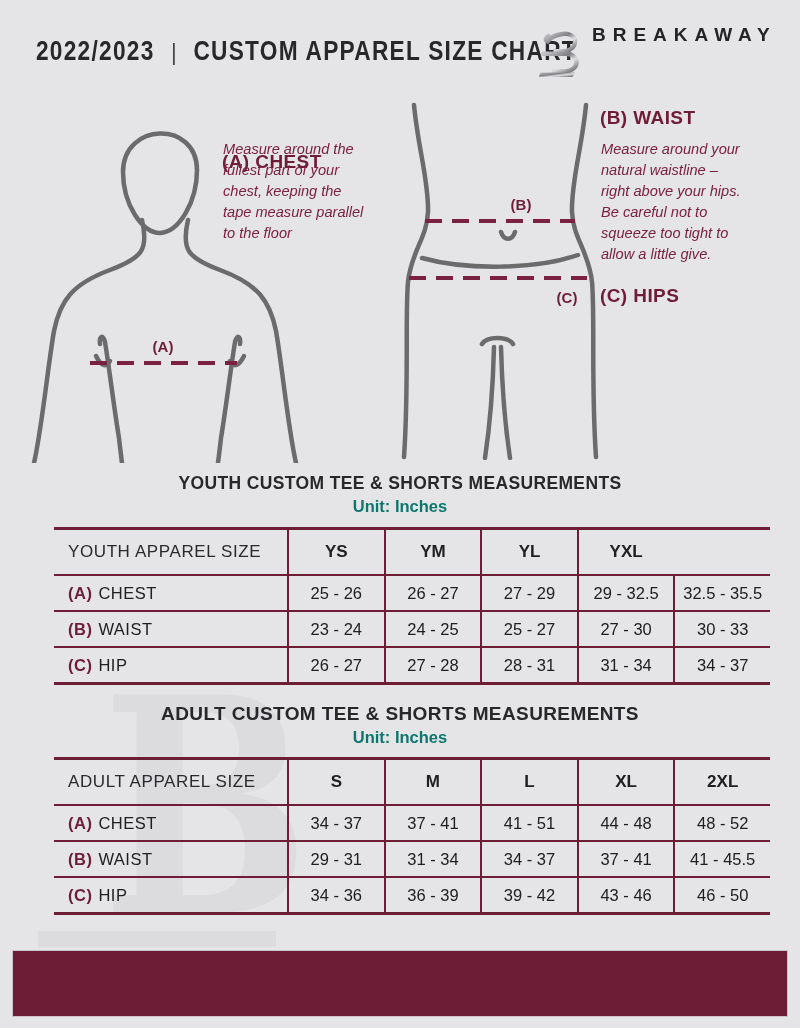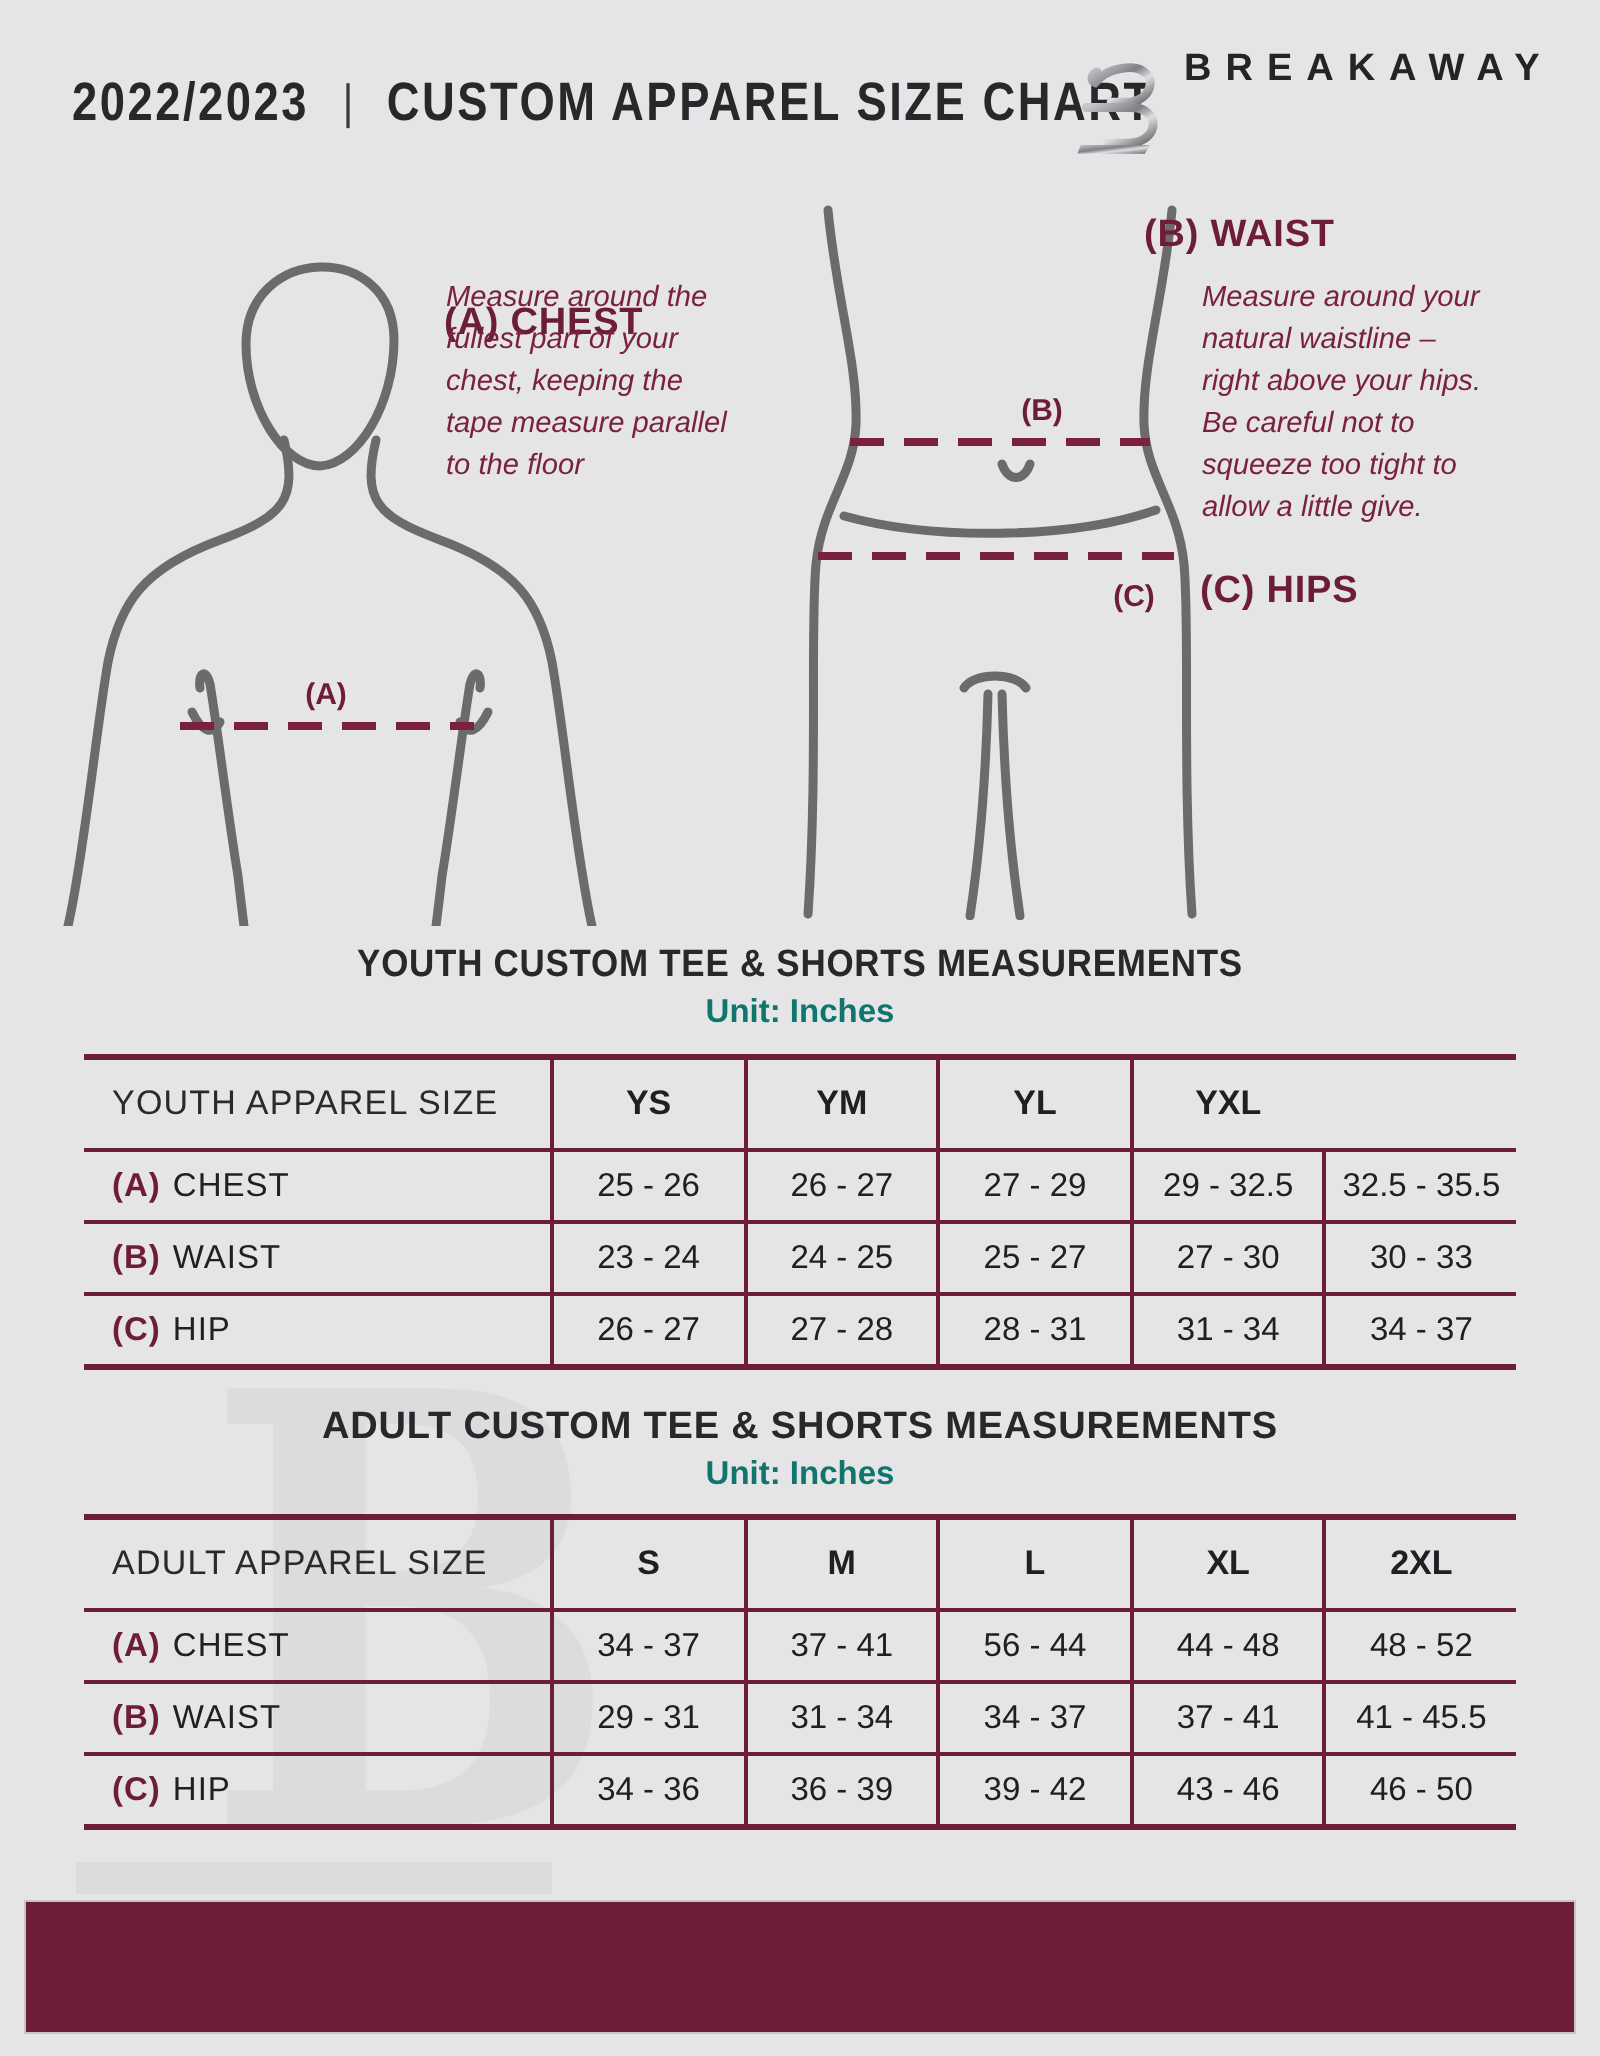--- a/index.html
+++ b/index.html
@@ -34,21 +34,21 @@
   .fig{position:absolute;z-index:1;}
 
   
   .sec-title{position:absolute;left:0;width:800px;text-align:center;font-size:19px;font-weight:bold;
              letter-spacing:.4px;color:var(--ink);z-index:1;}
   .sec-title.cond{transform:scaleX(0.92);transform-origin:center top;}
   .sec-unit{position:absolute;left:0;width:800px;text-align:center;font-size:16.5px;font-weight:bold;
             color:#0f766e;z-index:1;}
 
   
-  .size-table{position:absolute;left:42px;width:716px;border-top:3px solid var(--acc);
+  .size-table{position:absolute;left:54px;width:716px;border-top:3px solid var(--acc);
               border-bottom:3px solid var(--acc);z-index:1;}
   .tr{display:grid;grid-template-columns:233px repeat(5,1fr);height:36px;}
   .tr.head{height:44px;}
   .tr + .tr{border-top:2px solid var(--acc);}
   .td{display:flex;align-items:center;justify-content:center;font-size:16.5px;color:#202023;}
   .td:nth-child(n+2){border-left:2px solid var(--acc);}
   .td.label{justify-content:flex-start;padding-left:14px;letter-spacing:.5px;}
   .tr.head .td{font-weight:bold;font-size:17px;}
   .tr.head .td.label{font-weight:normal;font-size:17px;letter-spacing:.6px;color:#2a2a2d;}
   .pfx{color:var(--acc);font-weight:bold;margin-right:6px;}
@@ -117,21 +117,21 @@
     <text class="marker" x="172" y="203" text-anchor="middle">(C)</text>
   </svg>
 
   <div class="g-head" style="left:222px;top:107px;margin-top:44px;">(A) CHEST</div>
   <div class="g-body" style="left:223px;top:139px;width:185px;">Measure around the
 fullest part of your
 chest, keeping the
 tape measure parallel
 to the floor</div>
 
-  <div class="g-head" style="left:572px;top:107px;">(B) WAIST</div>
+  <div class="g-head" style="left:600px;top:107px;">(B) WAIST</div>
   <div class="g-body" style="left:601px;top:139px;width:195px;">Measure around your
 natural waistline –
 right above your hips.
 Be careful not to
 squeeze too tight to
 allow a little give.</div>
 
   <div class="g-head" style="left:600px;top:285px;">(C) HIPS</div>
 
   <div class="sec-title cond" style="top:472px;">YOUTH CUSTOM TEE &amp; SHORTS MEASUREMENTS</div>
@@ -192,21 +192,21 @@
       <div class="td">XL</div>
       <div class="td">2XL</div>
     </div>
     <div class="tr">
       <div class="td label">
         <span class="pfx">(A)</span>
         <span>CHEST</span>
       </div>
       <div class="td">34 - 37</div>
       <div class="td">37 - 41</div>
-      <div class="td">56 - 44</div>
+      <div class="td">41 - 51</div>
       <div class="td">44 - 48</div>
       <div class="td">48 - 52</div>
     </div>
     <div class="tr">
       <div class="td label">
         <span class="pfx">(B)</span>
         <span>WAIST</span>
       </div>
       <div class="td">29 - 31</div>
       <div class="td">31 - 34</div>

